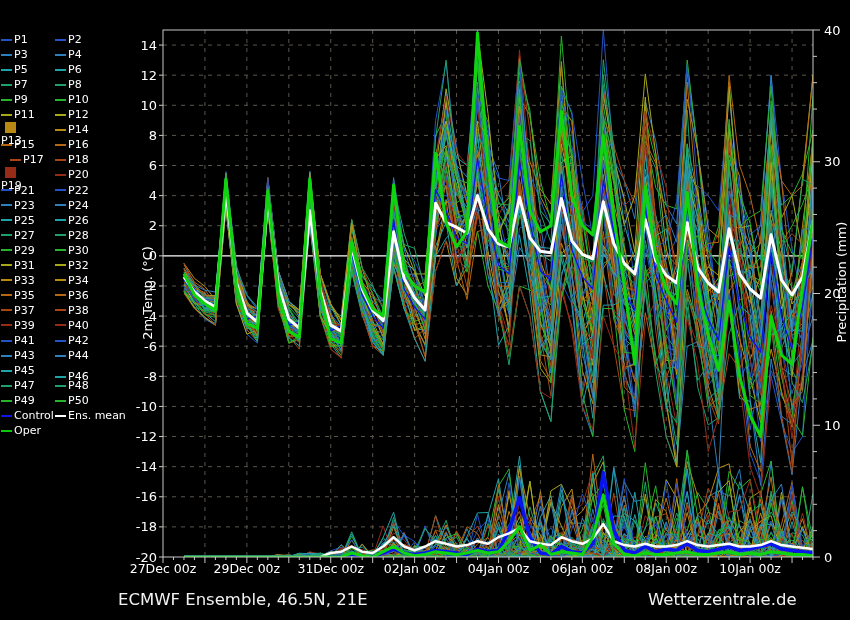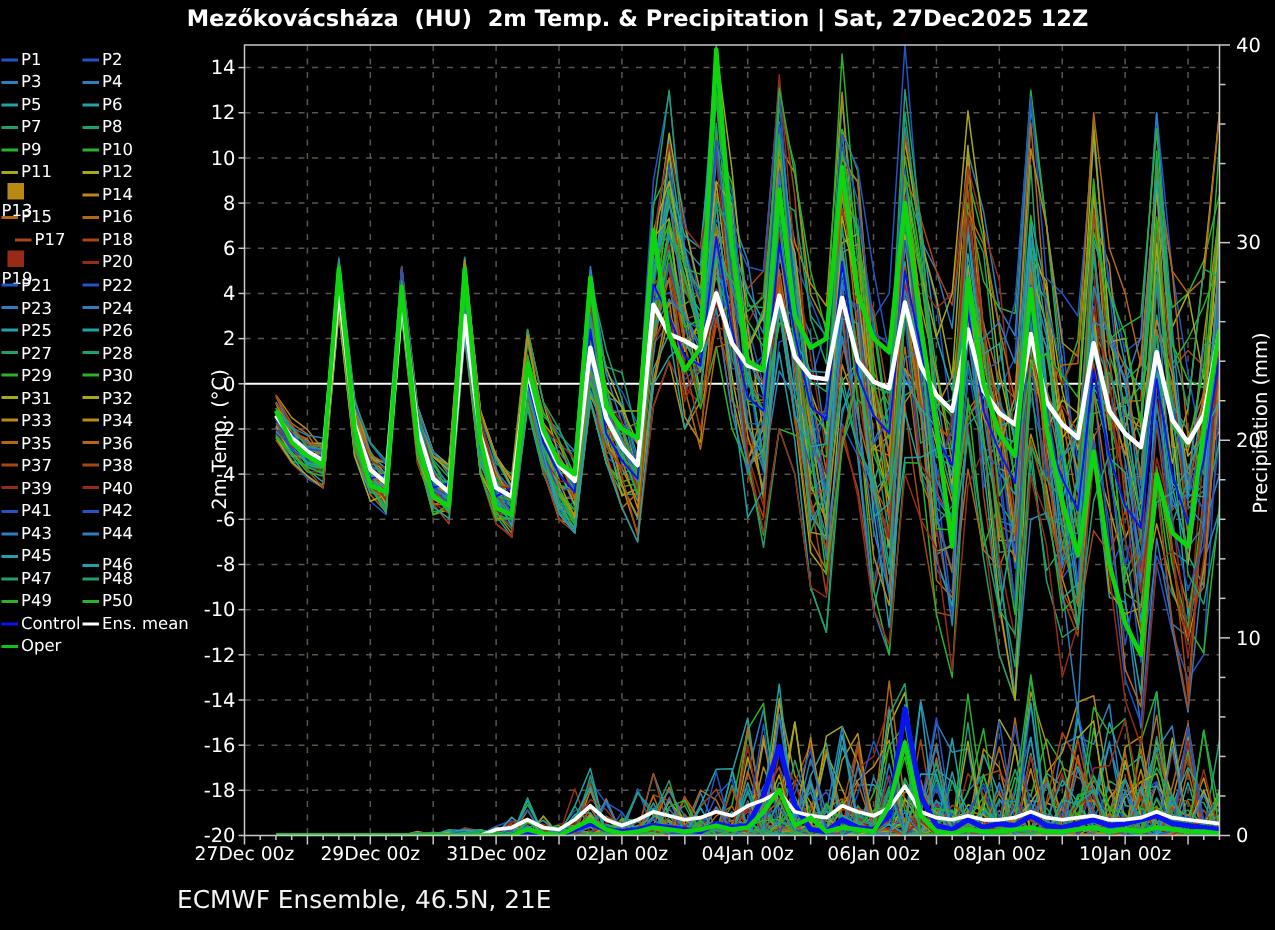--- a/index.html
+++ b/index.html
@@ -18,21 +18,20 @@
          font-size:13px;color:#fff;white-space:nowrap;}
   .xlab{position:absolute;left:163px;top:577px;width:650px;text-align:center;
          font-size:12.5px;color:#fff;}
   .footer-left{position:absolute;left:118px;top:590px;font-size:16.5px;color:#f2f2f2;}
   .footer-right{position:absolute;left:648px;top:590px;font-size:16.5px;color:#f2f2f2;}
 </style>
 </head>
 <body>
 
 <div class="stage">
-  <div class="chart-title">Mezőkovácsháza  (HU)  2m Temp. &amp; Precipitation | Sat, 27Dec2025 12Z</div>
   <div id="legend">
       <div class="lg-item" style="left: 1px; top: 32px;">
         <span class="lg-swatch" style="background: rgb(35, 83, 196);"></span>
         <span class="lg-label">P1</span>
       </div>
       <div class="lg-item" style="left: 55px; top: 32px;">
         <span class="lg-swatch" style="background: rgb(35, 83, 196);"></span>
         <span class="lg-label">P2</span>
       </div>
       <div class="lg-item" style="left: 1px; top: 47.05px;">
@@ -521,13 +520,14 @@
         <text x="414.61290322580646" y="573" fill="#ffffff" font-size="12.5" font-family="DejaVu Sans, sans-serif" text-anchor="middle">02Jan 00z</text>
         <text x="498.48387096774195" y="573" fill="#ffffff" font-size="12.5" font-family="DejaVu Sans, sans-serif" text-anchor="middle">04Jan 00z</text>
         <text x="582.3548387096774" y="573" fill="#ffffff" font-size="12.5" font-family="DejaVu Sans, sans-serif" text-anchor="middle">06Jan 00z</text>
         <text x="666.2258064516129" y="573" fill="#ffffff" font-size="12.5" font-family="DejaVu Sans, sans-serif" text-anchor="middle">08Jan 00z</text>
         <text x="750.0967741935484" y="573" fill="#ffffff" font-size="12.5" font-family="DejaVu Sans, sans-serif" text-anchor="middle">10Jan 00z</text>
       </g>
     </svg>
   <div class="ylab-left">2m Temp. (°C)</div>
   <div class="ylab-right">Precipitation (mm)</div>
   <div class="footer-left">ECMWF Ensemble, 46.5N, 21E</div>
+  <div class="footer-right">Wetterzentrale.de</div>
 </div>
 
 </body></html>

